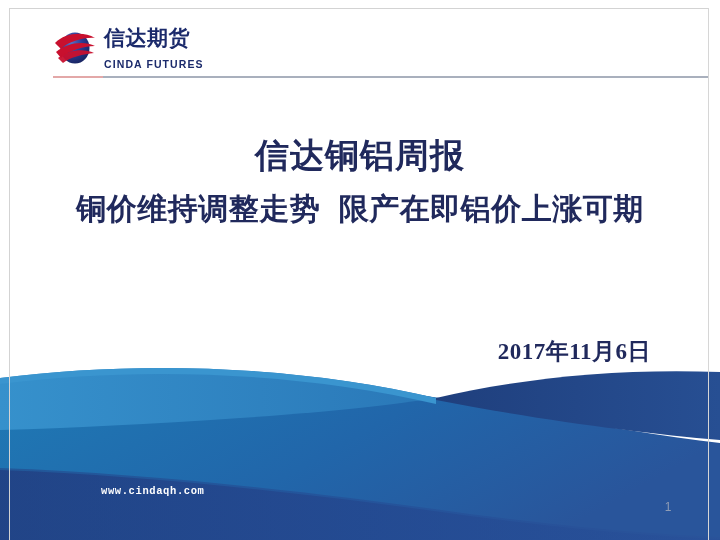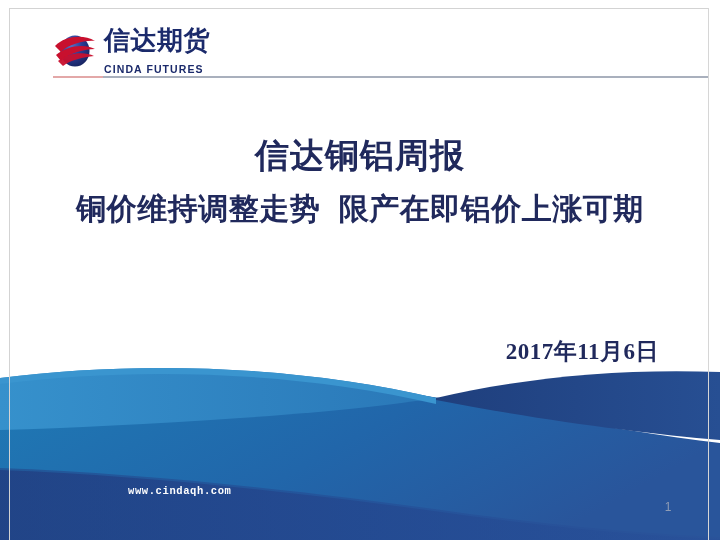--- a/index.html
+++ b/index.html
@@ -52,21 +52,21 @@
     flex: none;
   }
   .logo-text {
     display: flex;
     flex-direction: column;
     justify-content: center;
     line-height: 1;
   }
   .logo-cn {
     font-family: "Liberation Sans", "DejaVu Sans", sans-serif;
-    font-size: 26px;
+    font-size: 21px;
     font-weight: bold;
     color: #1b2a6b;
     letter-spacing: 0.5px;
     white-space: nowrap;
   }
   .logo-en {
     font-family: "Liberation Sans", "DejaVu Sans", sans-serif;
     font-size: 10.5px;
     font-weight: bold;
     color: #1b2a6b;
@@ -117,21 +117,21 @@
     font-weight: bold;
     color: #20295c;
     line-height: 1.2;
     letter-spacing: 0.5px;
     margin-top: 16px;
   }
 
   
   .date-line {
     position: absolute;
-    left: 12px;
+    left: 4px;
     top: 336px;
     width: 647px;
     text-align: right;
     font-family: "Liberation Serif", "DejaVu Serif", serif;
     font-size: 23px;
     font-weight: bold;
     color: #20295c;
     letter-spacing: 0.5px;
   }
 
@@ -141,21 +141,21 @@
     left: 0;
     top: 0;
     width: 720px;
     height: 540px;
     pointer-events: none;
   }
 
   
   .footer-url {
     position: absolute;
-    left: 128px;
+    left: 101px;
     top: 485px;
     font-family: "Liberation Mono", "DejaVu Sans Mono", monospace;
     font-size: 10.5px;
     font-weight: bold;
     color: #ffffff;
     letter-spacing: 0.6px;
   }
   .page-num {
     position: absolute;
     left: 655px;

